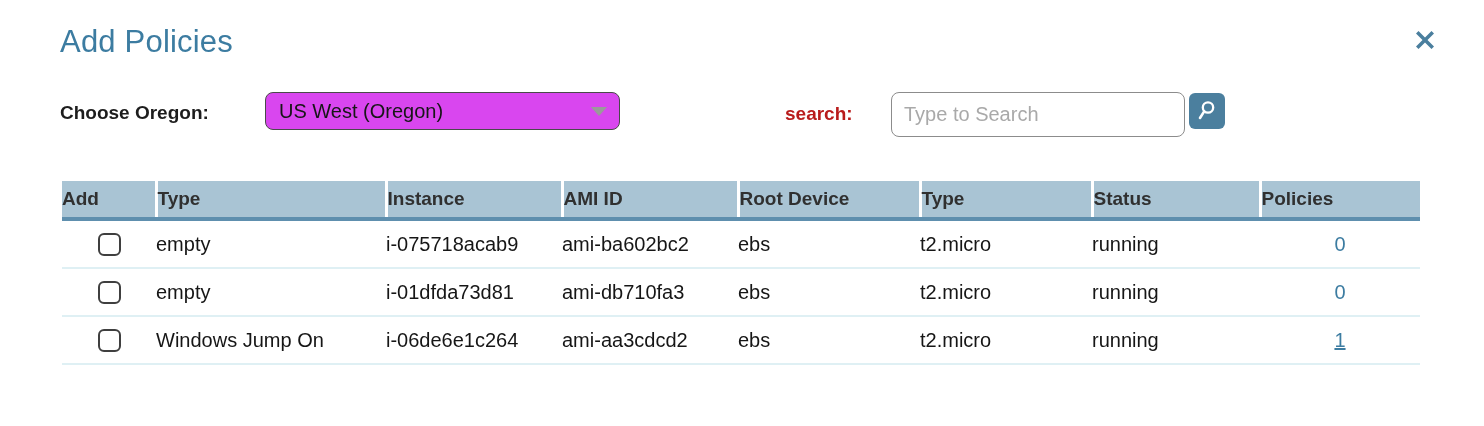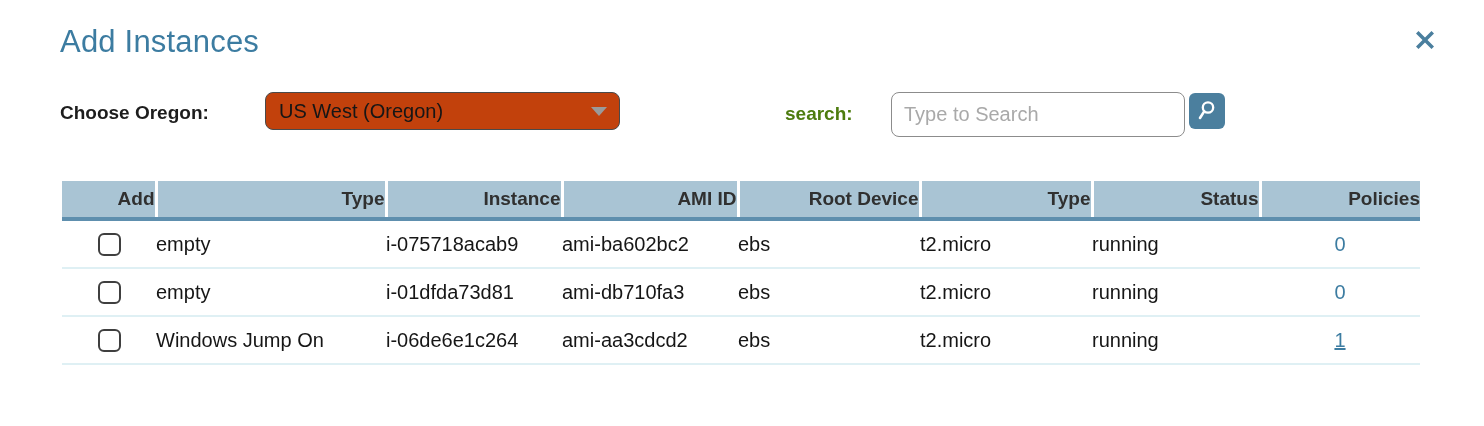--- a/index.html
+++ b/index.html
@@ -58,21 +58,21 @@
   }
   .region-select {
     position: absolute;
     left: 265px;
     top: 0px;
     width: 355px;
     height: 38px;
     box-sizing: border-box;
     border: 1px solid #4a4a4a;
     border-radius: 8px;
-    background: #c2410c;
+    background: #d946ef;
     display: flex;
     align-items: center;
     cursor: pointer;
   }
   .region-select .sel-value {
     flex: 1;
     padding-left: 13px;
     font-size: 20px;
     color: #161616;
     white-space: nowrap;
@@ -90,21 +90,21 @@
     border-right: 8px solid transparent;
     border-top: 9px solid #9a9a9a;
   }
 
   .search-label {
     position: absolute;
     left: 785px;
     top: 11px;
     font-size: 19px;
     font-weight: bold;
-    color: #4d7c0f;
+    color: #b91c1c;
     white-space: nowrap;
   }
   .search-input {
     position: absolute;
     left: 891px;
     top: 0px;
     width: 294px;
     height: 45px;
     box-sizing: border-box;
     border: 1px solid #8c8c8c;
@@ -144,21 +144,21 @@
     table-layout: fixed;
   }
   .inst-table th {
     background: #a9c4d4;
     border-bottom: 4px solid #5e8fae;
     border-right: 3px solid #ffffff;
     height: 36px;
     font-size: 19px;
     font-weight: bold;
     color: #303030;
-    text-align: right;
+    text-align: left;
     padding: 0;
     white-space: nowrap;
   }
   .inst-table th:last-child { border-right: none; }
   .inst-table td {
     height: 46px;
     border-bottom: 2px solid #dff0f4;
     font-size: 20px;
     color: #161616;
     padding: 0;
@@ -200,21 +200,21 @@
   .col-instance { width: 176px; }
   .col-ami      { width: 176px; }
   .col-root     { width: 182px; }
   .col-type     { width: 172px; }
   .col-status   { width: 168px; }
   .col-policies { width: 160px; }
 </style>
 </head>
 <body>
 
-<div class="dialog-title">Add Instances</div>
+<div class="dialog-title">Add Policies</div>
 
 <div class="close-button">
   <span>
     <svg width="30" height="30" viewBox="0 0 30 30">
       <path d="M6 7.5 L8.5 5 L15 11.5 L21.5 5 L24 7.5 L17.5 14 L24 20.5 L21.5 23 L15 16.5 L8.5 23 L6 20.5 L12.5 14 Z" fill="#4a7f9e"></path>
     </svg>
   </span>
 </div>
 
 <div class="controls">

